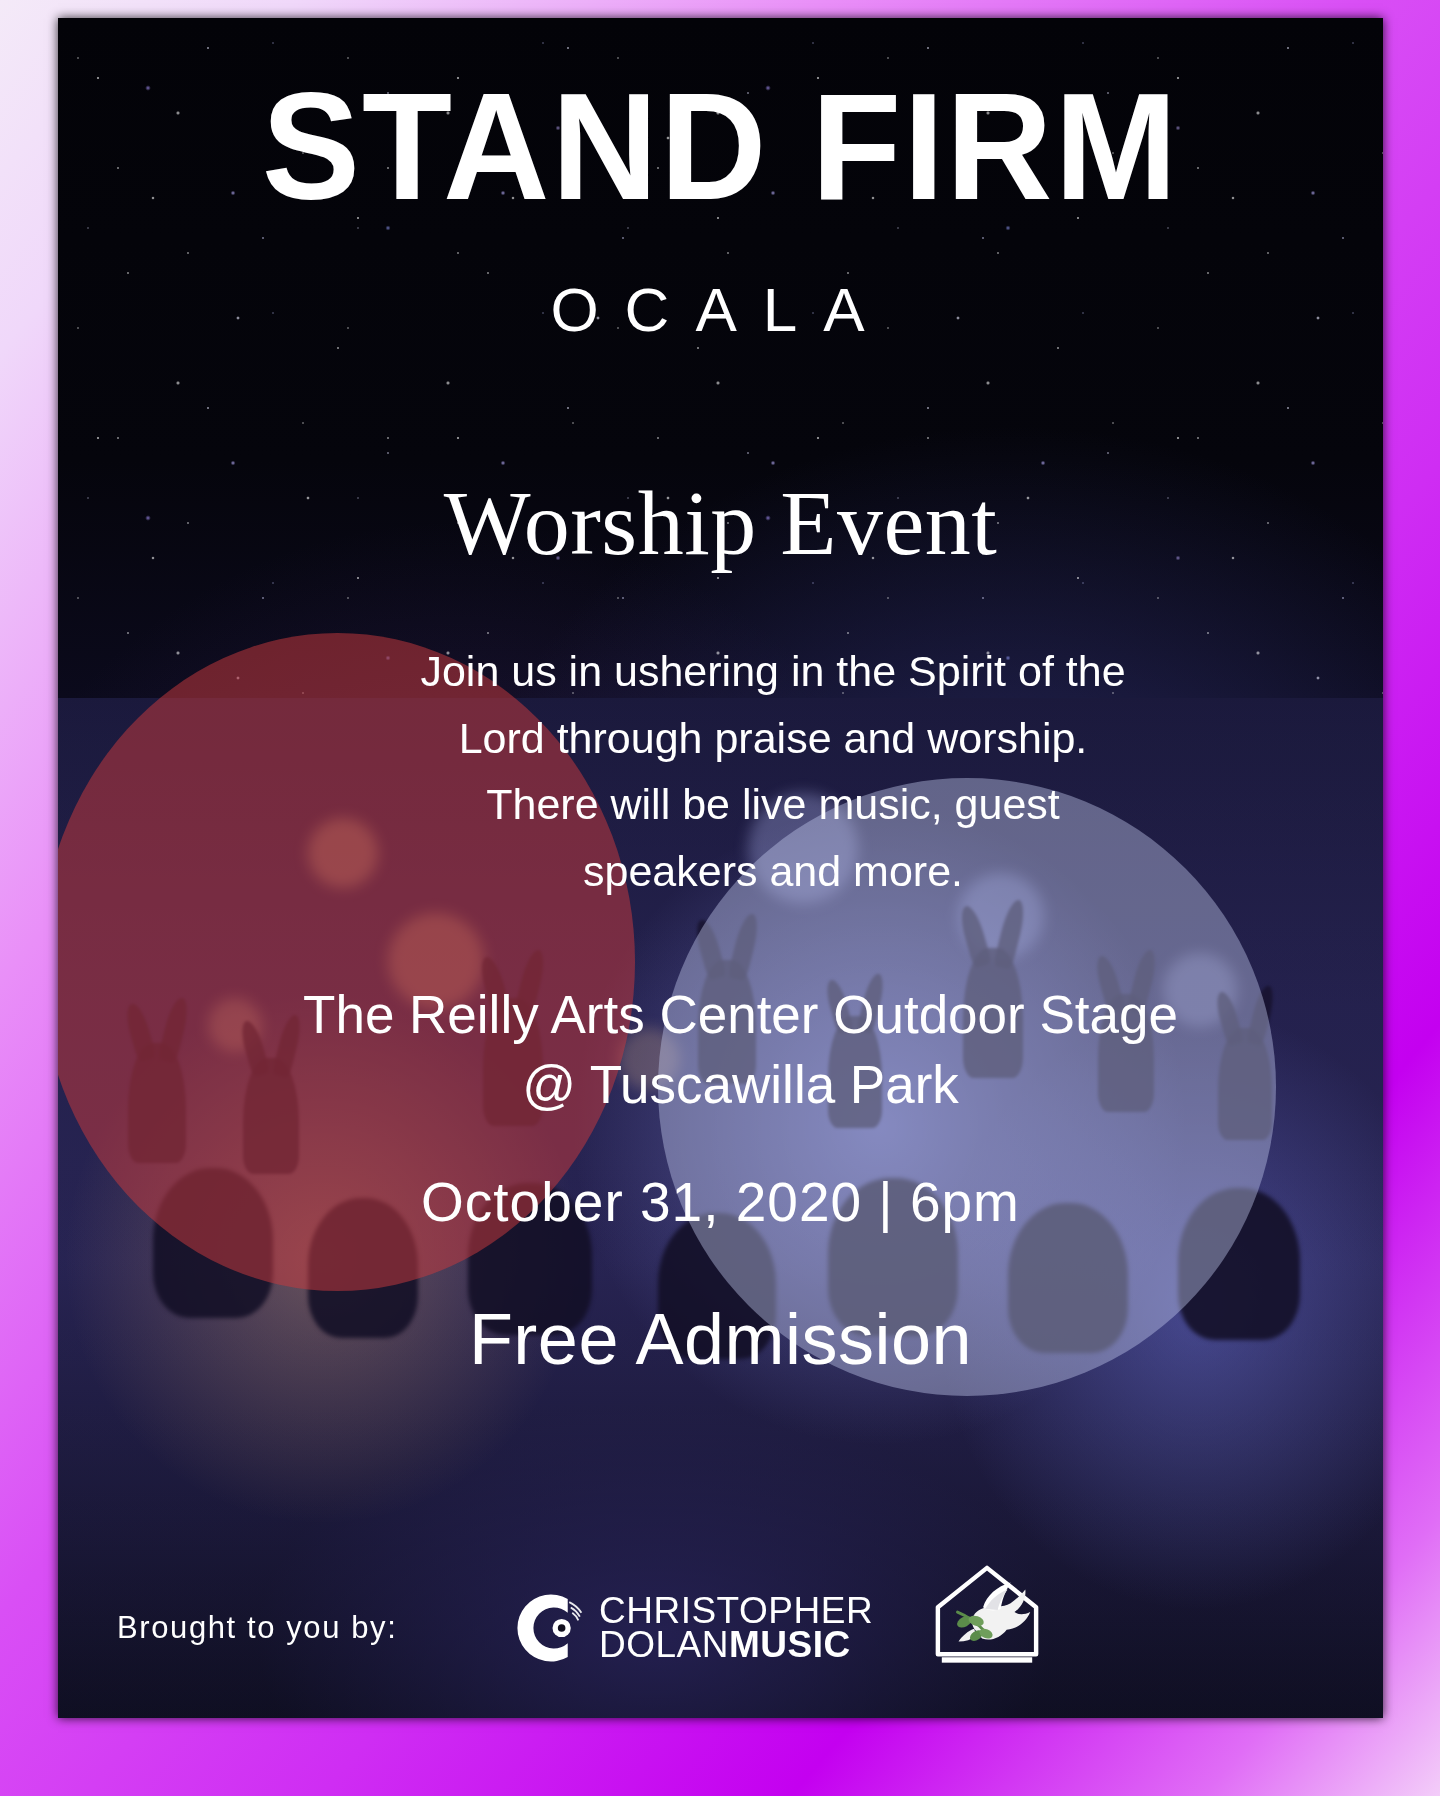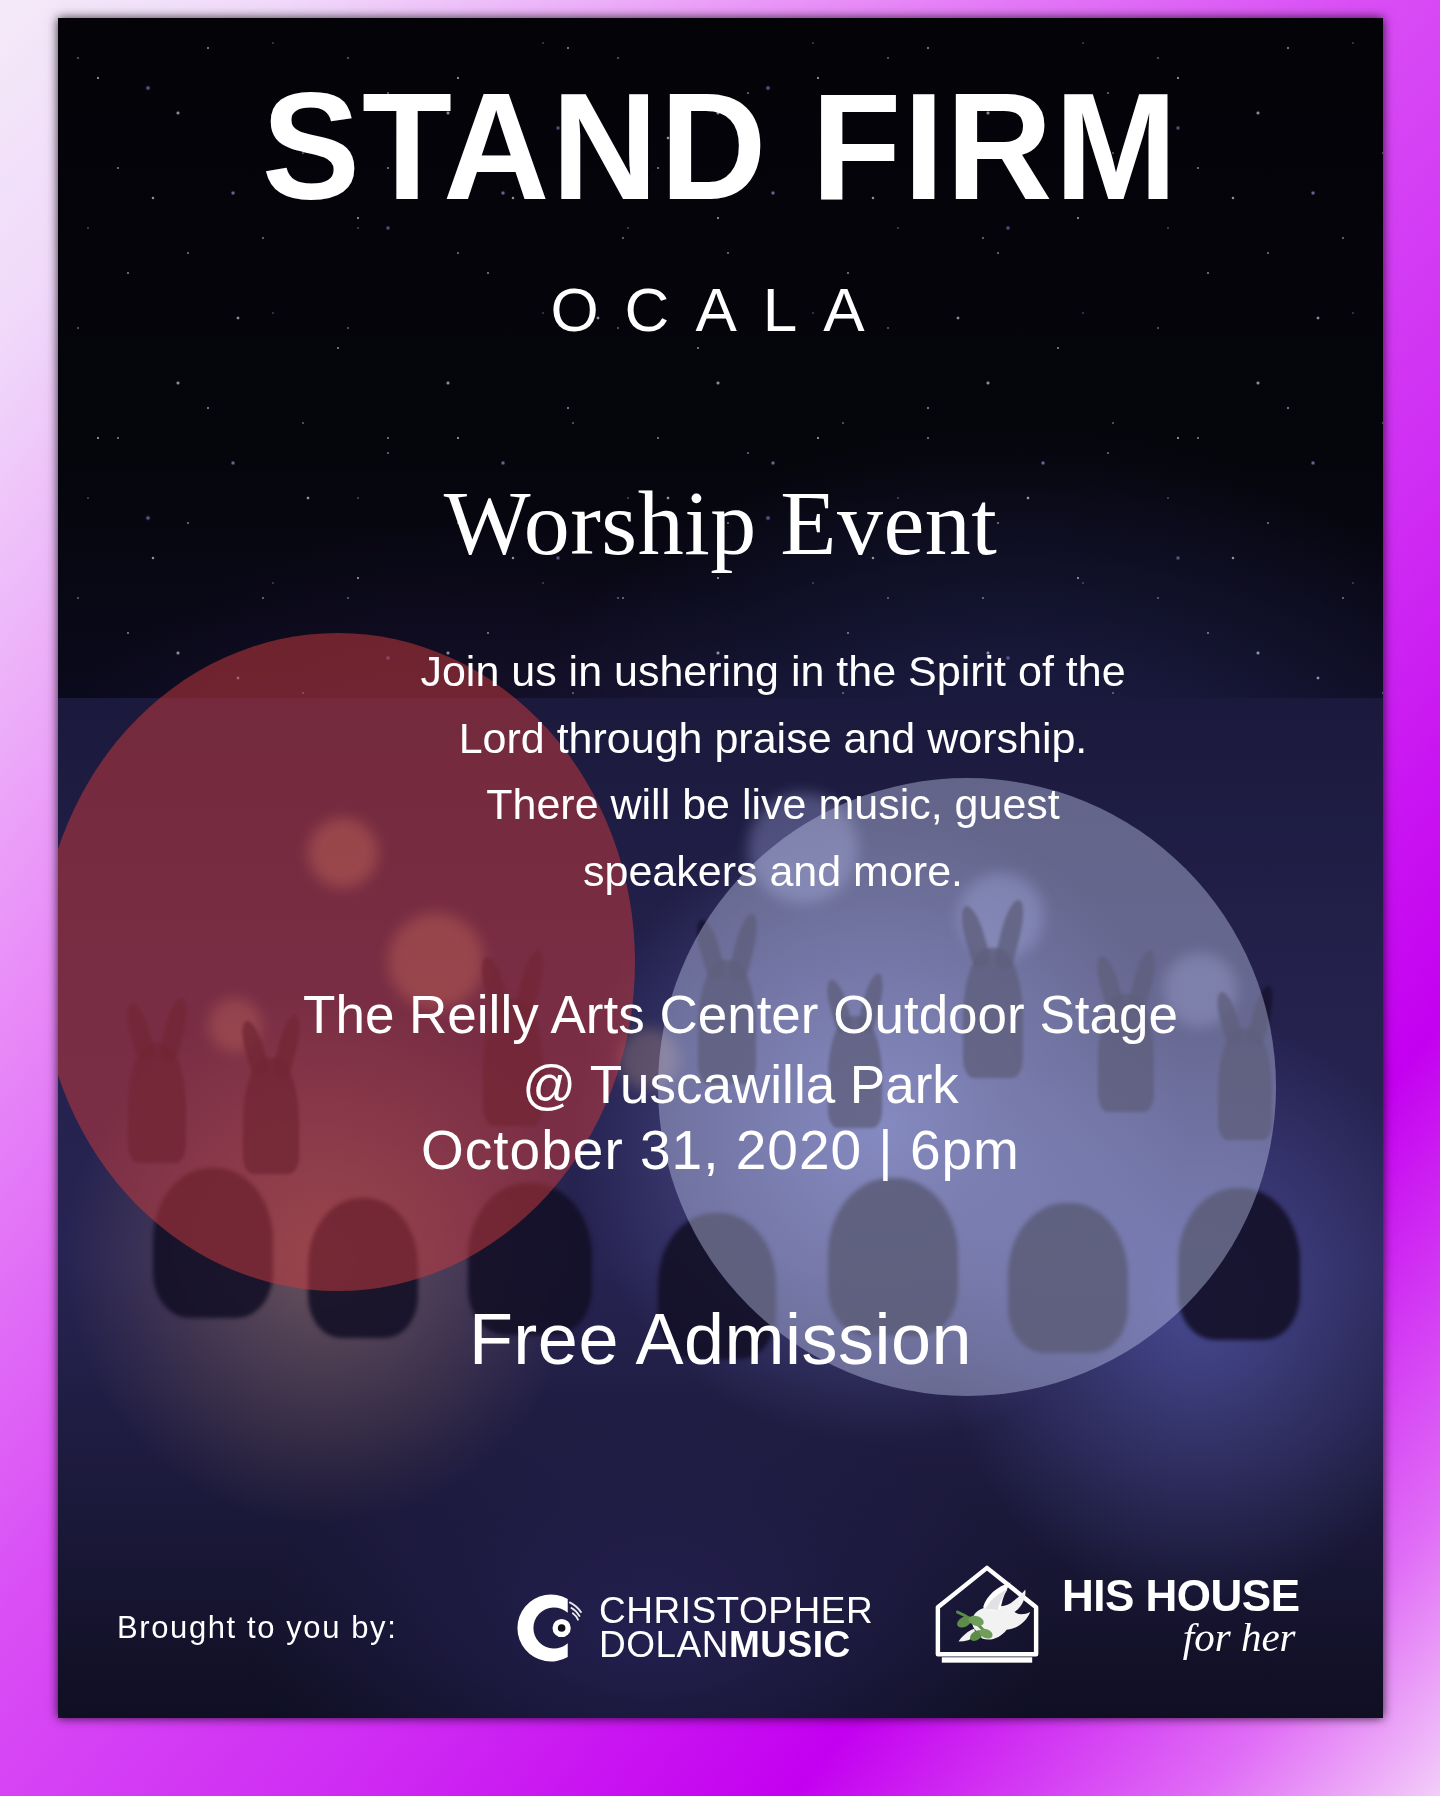--- a/index.html
+++ b/index.html
@@ -118,21 +118,21 @@
     font-family:Liberation Sans, sans-serif;font-weight:400;
     font-size:43px;line-height:1.55;color:#fff;text-align:center;
   }
   .venue{
     position:absolute;left:0;right:0;top:962px;
     font-family:"Liberation Sans",sans-serif;font-weight:400;
     font-size:53px;line-height:1.33;color:#fff;
   }
   .venue .ln{display:block;margin-left:40px;}
   .datetime{
-    position:absolute;left:0;right:0;top:1100px;
+    position:absolute;left:0;right:0;top:1152px;
     font-family:"Liberation Sans",sans-serif;font-weight:300;
     font-size:55px;color:#fff;letter-spacing:1px;
   }
   .free{
     position:absolute;left:0;right:0;top:1280px;
     font-family:"Liberation Sans",sans-serif;font-weight:400;
     font-size:72px;color:#fff;letter-spacing:.5px;
   }
 
   
@@ -255,22 +255,18 @@
 
               <path d="M47 70 C41 72 35 77 31 83 C38 83 44 81 49 77 Z" fill="#f2f2f2"></path>
 
               <path d="M30 53 C40 57 50 64 58 73" stroke="#5b8c4a" stroke-width="3" fill="none" stroke-linecap="round"></path>
               <ellipse cx="37" cy="63" rx="8" ry="5" fill="#5b8c4a" transform="rotate(-28 37 63)"></ellipse>
               <ellipse cx="49" cy="62" rx="8" ry="5" fill="#6f9e5b" transform="rotate(18 49 62)"></ellipse>
               <ellipse cx="49" cy="77" rx="7" ry="4.5" fill="#5b8c4a" transform="rotate(-34 49 77)"></ellipse>
               <ellipse cx="59" cy="75" rx="7" ry="4.5" fill="#6f9e5b" transform="rotate(22 59 75)"></ellipse>
             </svg>
           </span>
-          <span class="hh-txt">
-            <span class="hh-l1">HIS HOUSE</span>
-            <span class="hh-l2">for her</span>
-          </span>
         </div>
 
       </div>
     </div>
   </div>
 </div>
 
 </body></html>

